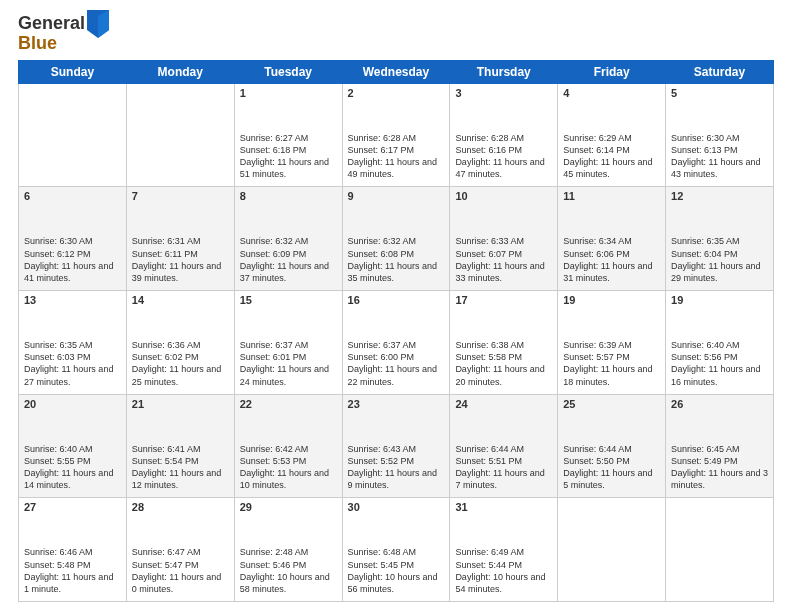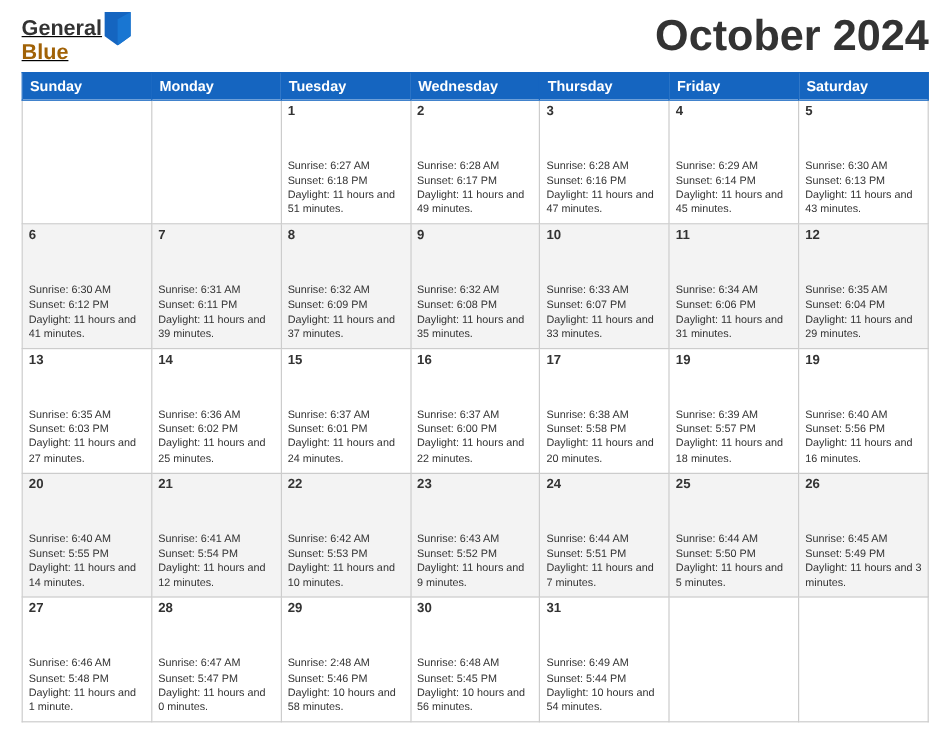--- a/index.html
+++ b/index.html
@@ -20,21 +20,20 @@
     }
     .header {
       display: flex;
       justify-content: space-between;
       align-items: flex-start;
       margin-bottom: 6px;
     }
     .logo {
       display: flex;
       align-items: center;
-      text-decoration: underline;
     }
     .logo-text {
       font-size: 18px;
       font-weight: bold;
       line-height: 1.1;
     }
     .logo-general { color: #333; }
     .logo-blue { color: #a16207; }
     .logo-icon {
       width: 22px;
@@ -58,21 +57,21 @@
       width: 100%;
       border-collapse: collapse;
       flex: 1;
     }
     .calendar th {
       background: #1565c0;
       color: #fff;
       font-size: 12px;
       font-weight: bold;
       padding: 4px 6px;
-      text-align: left;
+      text-align: center;
       border: 1px solid #1565c0;
     }
     .calendar td {
       border: 1px solid #ccc;
       vertical-align: top;
       padding: 3px 5px;
       font-size: 9.5px;
       color: #333;
       width: calc(100% / 7);
       height: 82px;
@@ -107,21 +106,20 @@
           <span class="logo-text logo-general">General</span>
           <svg class="logo-icon" viewBox="0 0 22 28" xmlns="http://www.w3.org/2000/svg">
             <polygon points="0,0 22,0 22,20 11,28 0,20" fill="#1565c0"></polygon>
             <polygon points="11,6 22,0 22,20 11,28" fill="#1976d2"></polygon>
           </svg>
         </div>
         <span class="logo-text logo-blue" style="display:block;margin-top:-4px;">Blue</span>
       </div>
     </div>
     <div class="title-block">
-      <div class="month-title">October 2024</div>
     </div>
   </div>
 
   <table class="calendar">
     <thead>
       <tr>
         <th>Sunday</th>
         <th>Monday</th>
         <th>Tuesday</th>
         <th>Wednesday</th>

